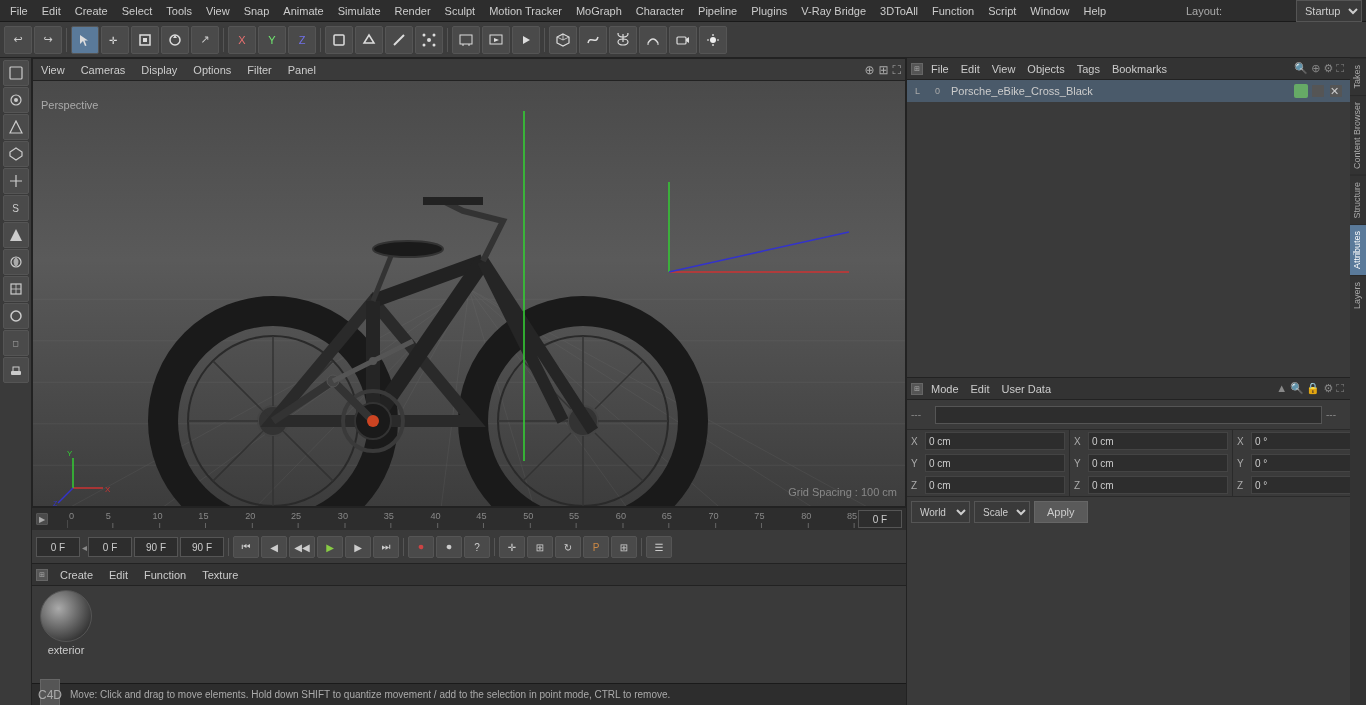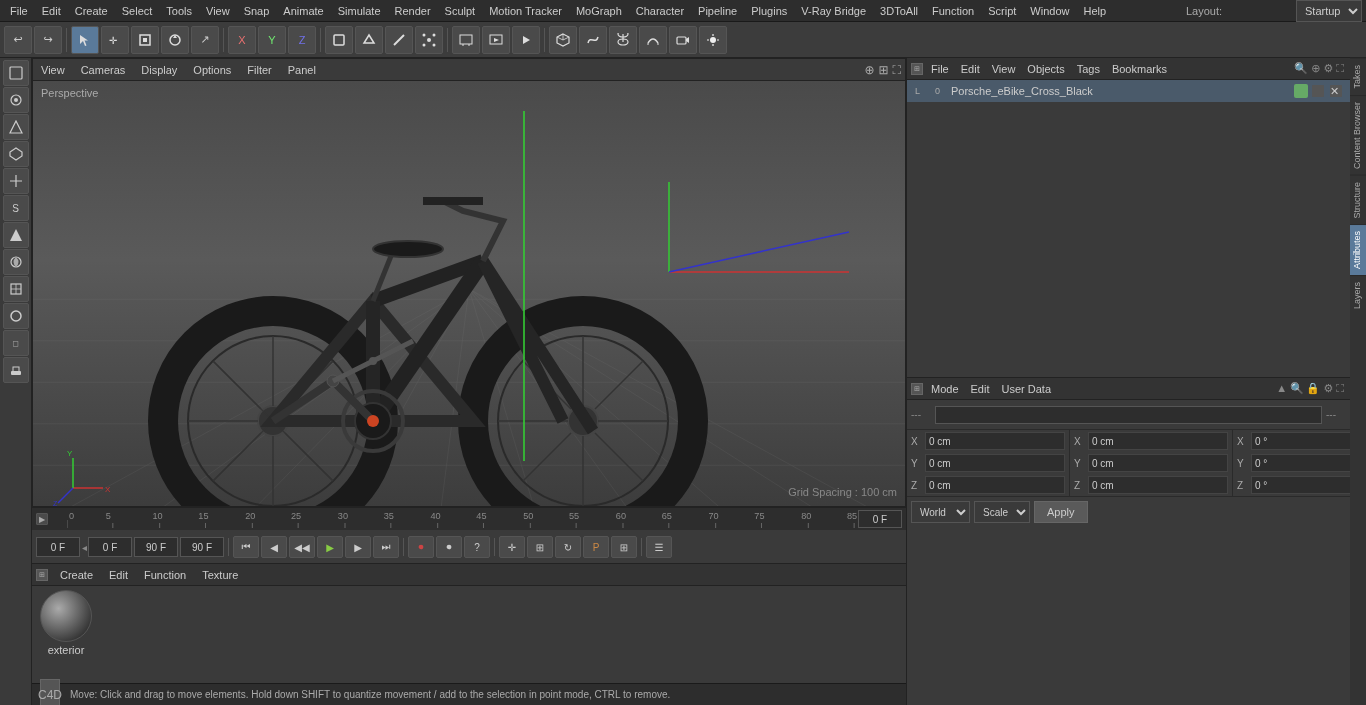--- a/index.html
+++ b/index.html
@@ -23,21 +23,21 @@
     .left-sidebar { width: 32px; background: #3a3a3a; border-right: 1px solid #222; display: flex; flex-direction: column; align-items: center; padding: 2px 0; gap: 1px; }
     .sidebar-btn { width: 26px; height: 26px; background: #4a4a4a; border: 1px solid #555; border-radius: 2px; cursor: pointer; display: flex; align-items: center; justify-content: center; color: #ccc; font-size: 9px; flex-shrink: 0; }
 
     
     .center-area { flex: 1; display: flex; flex-direction: column; }
 
     
     .viewport-container { flex: 1; position: relative; background: #1e1e1e; border: 1px solid #222; overflow: hidden; }
     .viewport-toolbar { display: flex; align-items: center; height: 22px; background: #3a3a3a; border-bottom: 1px solid #222; padding: 0 4px; gap: 8px; }
     .viewport-toolbar-item { color: #ccc; font-size: 11px; cursor: pointer; padding: 2px 4px; }
-    .viewport-label { position: absolute; top: 28px; left: 8px; color: #aaa; font-size: 11px; z-index: 10; pointer-events: none; }
+    .viewport-label { position: absolute; top: 40px; left: 8px; color: #aaa; font-size: 11px; z-index: 10; pointer-events: none; }
     .viewport-icon-btn { color: #aaa; font-size: 12px; cursor: pointer; }
     .grid-spacing { position: absolute; bottom: 8px; right: 8px; color: #888; font-size: 11px; pointer-events: none; }
 
     
     .viewport-scene { width: 100%; height: 100%; position: absolute; top: 22px; left: 0; background: linear-gradient(to bottom, #4a4a4a 0%, #5a5a5a 40%, #3a3a3a 100%); overflow: hidden; }
 
     
     .timeline { height: 56px; background: #3a3a3a; border-top: 1px solid #222; }
     .timeline-ruler { height: 22px; background: #2d2d2d; display: flex; align-items: center; padding: 0 4px; overflow: hidden; position: relative; }
     .timeline-controls { height: 34px; background: #3a3a3a; display: flex; align-items: center; padding: 0 4px; gap: 2px; }

